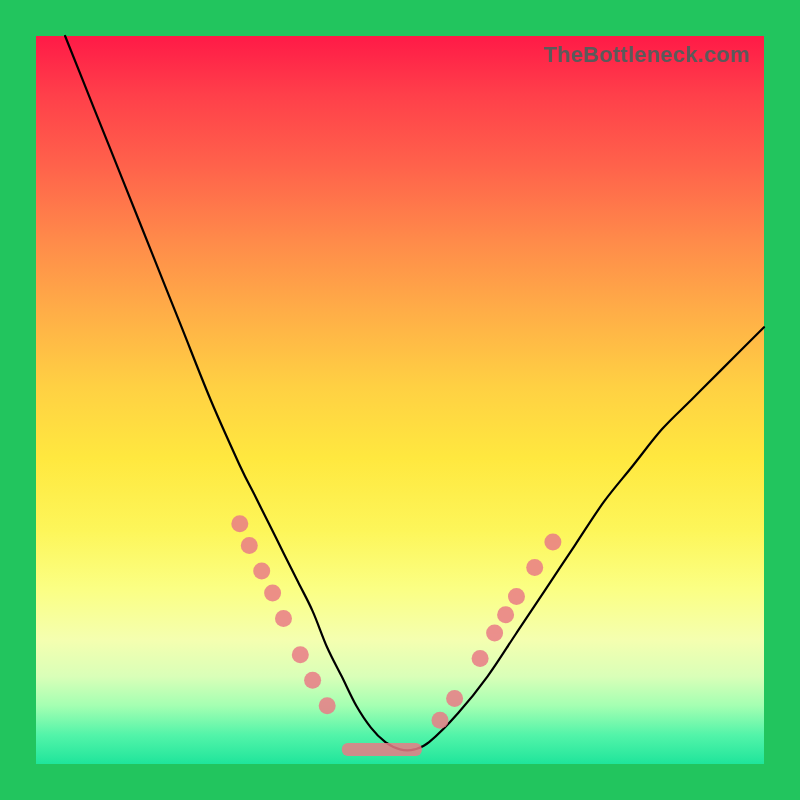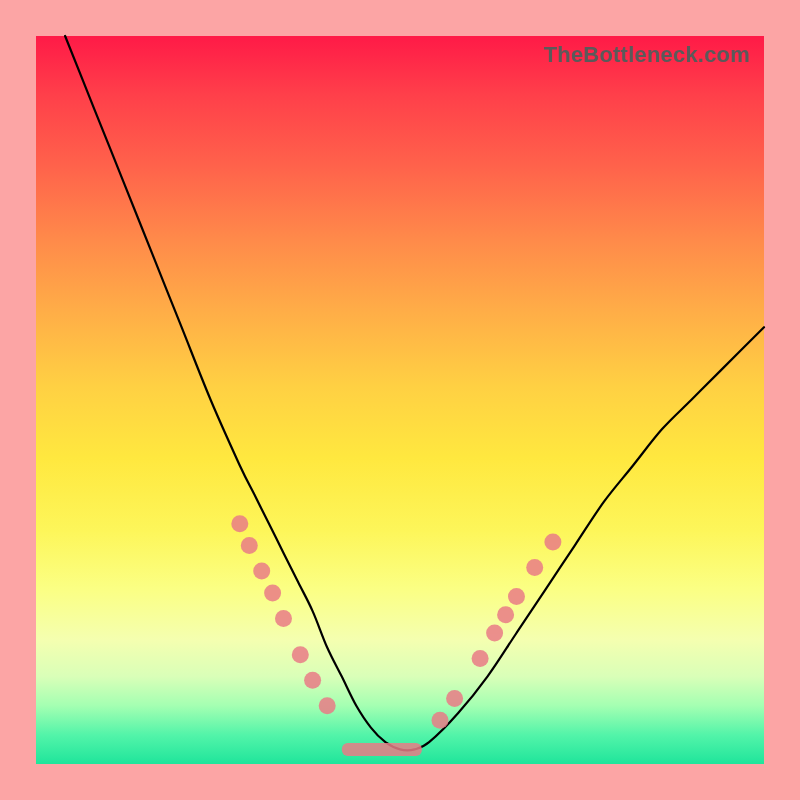--- a/index.html
+++ b/index.html
@@ -9,21 +9,21 @@
     height: 800px;
     overflow: hidden;
     background: #000;
     font-family: Arial, Helvetica, sans-serif;
   }
   .frame {
     position: absolute;
     left: 0; top: 0;
     width: 800px;
     height: 800px;
-    background: #fca5a5;
+    background: #22c55e;
   }
   .plot {
     position: absolute;
     
     left: 36px;
     top: 36px;
     width: 728px;   
     height: 728px;
   }
   .gradient {

